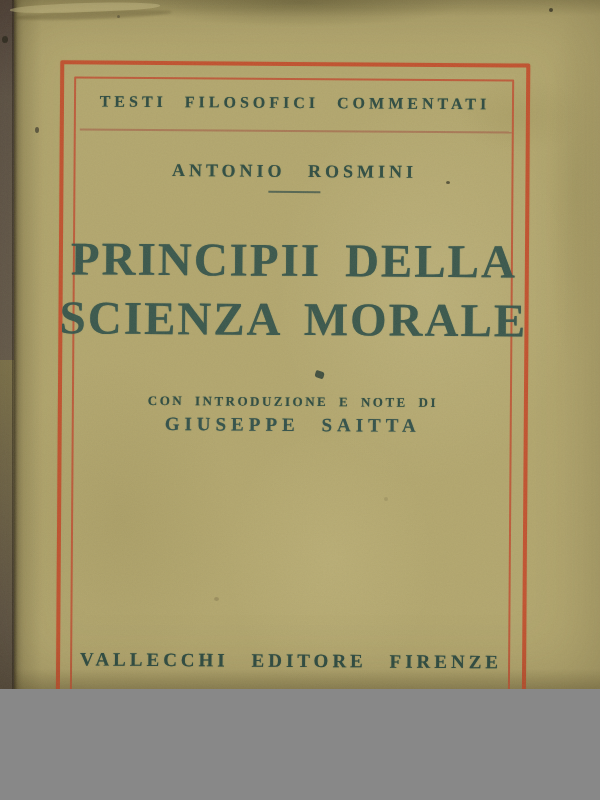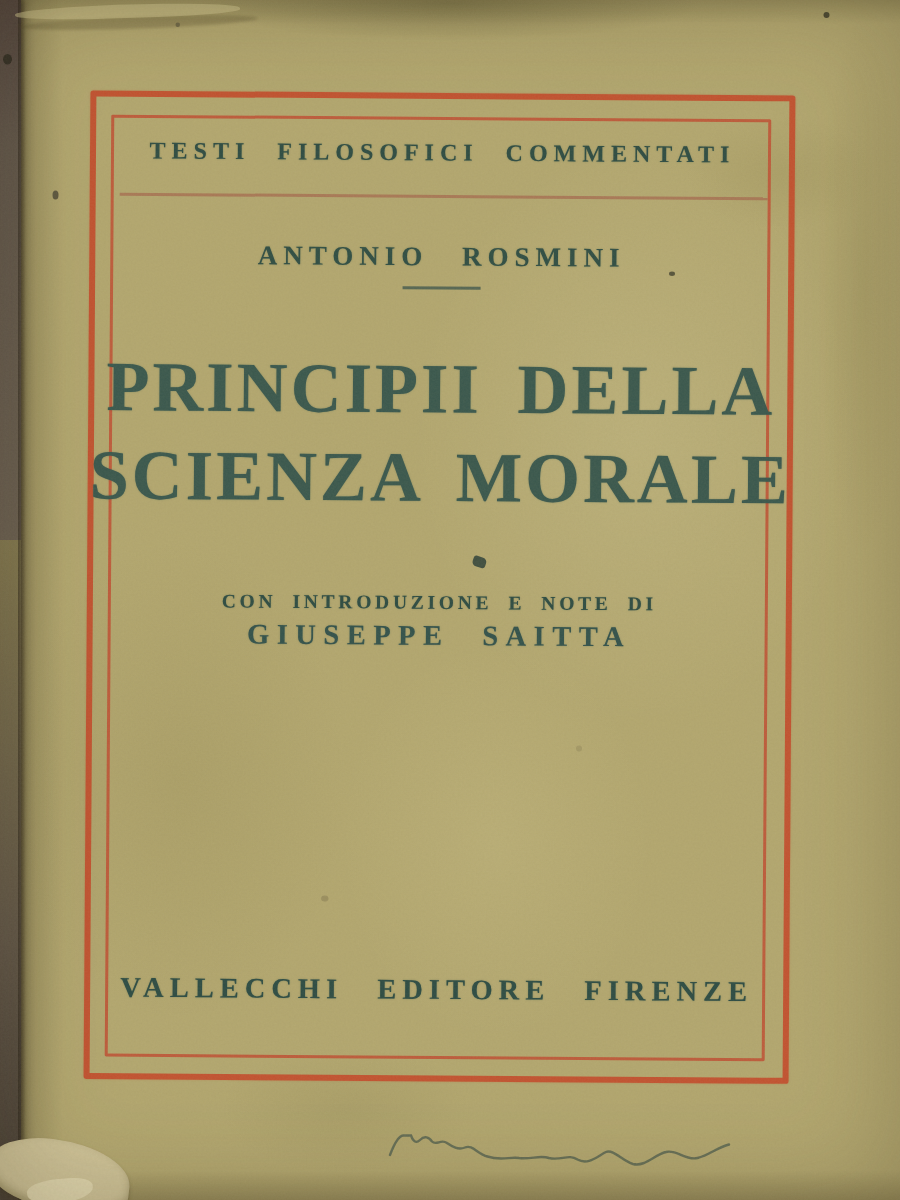--- a/index.html
+++ b/index.html
@@ -1,17 +1,17 @@
 <!DOCTYPE html>
 <html><head>
 <meta charset="utf-8">
 <style>
   html,body{margin:0;padding:0;background:#888;}
   #stage{
-    position:relative;width:600px;height:800px;overflow:hidden;
+    position:relative;width:600px;height:689px;overflow:hidden;
     font-family:"Liberation Serif","DejaVu Serif",serif;
     background:#b2a66e;
   }
   
   .paper{
     position:absolute;inset:0;
     background:
       radial-gradient(240px 36px at 300px 2px, rgba(80,74,40,.40), rgba(80,74,40,0) 70%),
       linear-gradient(180deg, rgba(85,78,42,.30) 0px, rgba(85,78,42,0) 16px),
       linear-gradient(0deg, rgba(70,60,30,.30) 0px, rgba(70,60,30,0) 20px),

